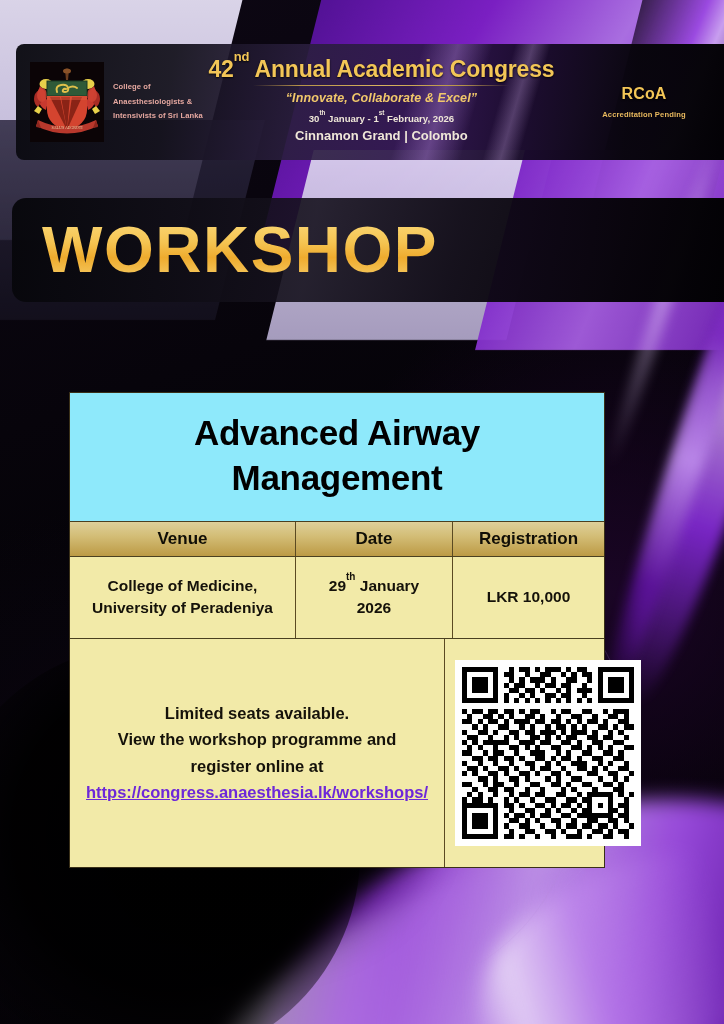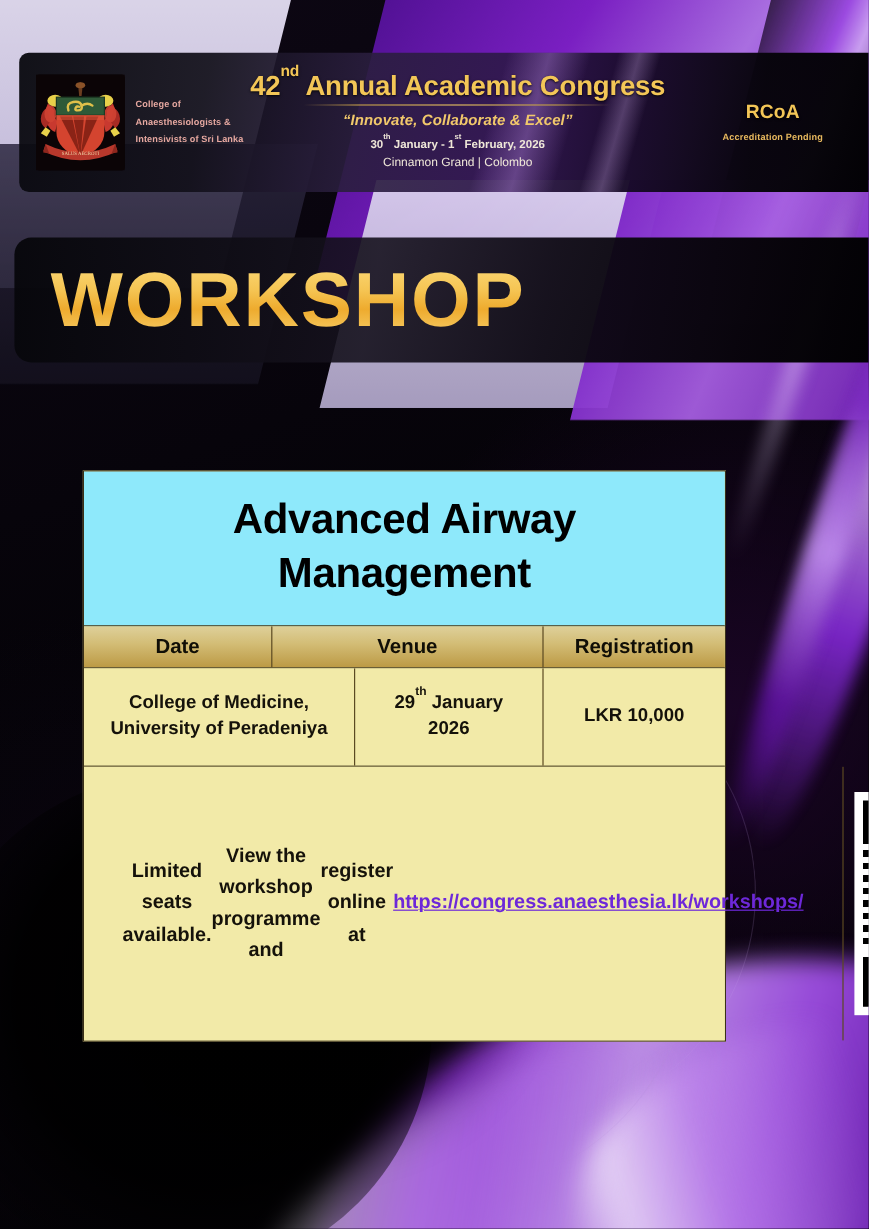--- a/index.html
+++ b/index.html
@@ -238,22 +238,22 @@
   }
   .hc-dates {
     margin-top: 6px;
     font-size: 9.6px;
     font-weight: 700;
     color: #efe7d8;
     line-height: 1.35;
   }
   .hc-dates sup { font-size: 6.4px; position: relative; top: -.5em; }
   .hc-venue {
-    font-size: 10px;
-    font-weight: 400;
+    font-size: 13px;
+    font-weight: 700;
     color: #efe7d8;
     line-height: 1.5;
   }
 
   
   .header-right {
     flex: 0 0 150px;
     text-align: center;
     z-index: 3;
     padding-right: 10px;
@@ -350,23 +350,23 @@
     border-right: 1px solid #5b4a22;
     display: flex; align-items: center; justify-content: center;
     line-height: 1.45;
   }
   .tbody .bcell:last-child { border-right: none; }
   .bcell sup { font-size: 10px; position: relative; top: -.5em; }
 
   .bottom-row { display: flex; background: #f2eaa8; min-height: 228px; }
   .bottom-left {
     flex: 1 1 auto;
-    display: flex; flex-direction: row;
+    display: flex; flex-direction: column;
     align-items: center; justify-content: center;
-    padding: 14px 32px;
+    padding: 14px 16px;
     border-right: 1px solid #5b4a22;
     text-align: center;
   }
   .bl-line {
     font-size: 16.5px;
     font-weight: 600;
     color: #15120a;
     line-height: 1.6;
   }
   .bl-link {
@@ -485,22 +485,22 @@
     <div class="ws-text">WORKSHOP</div>
   </div>
 
   <div class="card">
 
     <div class="card-title">
       <div class="card-title-text">Advanced Airway Management</div>
     </div>
 
     <div class="trow thead">
+      <div class="tcell c-venue">Venue</div>
       <div class="tcell c-date">Date</div>
-      <div class="tcell c-venue">Venue</div>
       <div class="tcell c-reg">Registration</div>
     </div>
 
     <div class="trow tbody">
       <div class="bcell c-venue">
         <div>
           <div>College of Medicine,</div>
           <div>University of Peradeniya</div>
         </div>
       </div>

